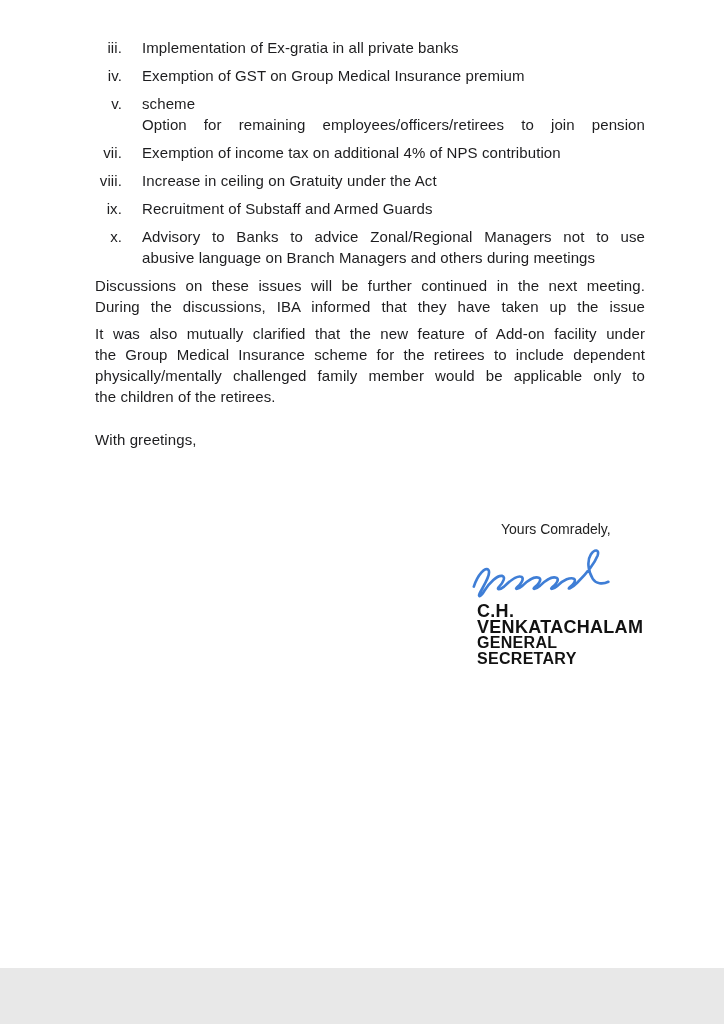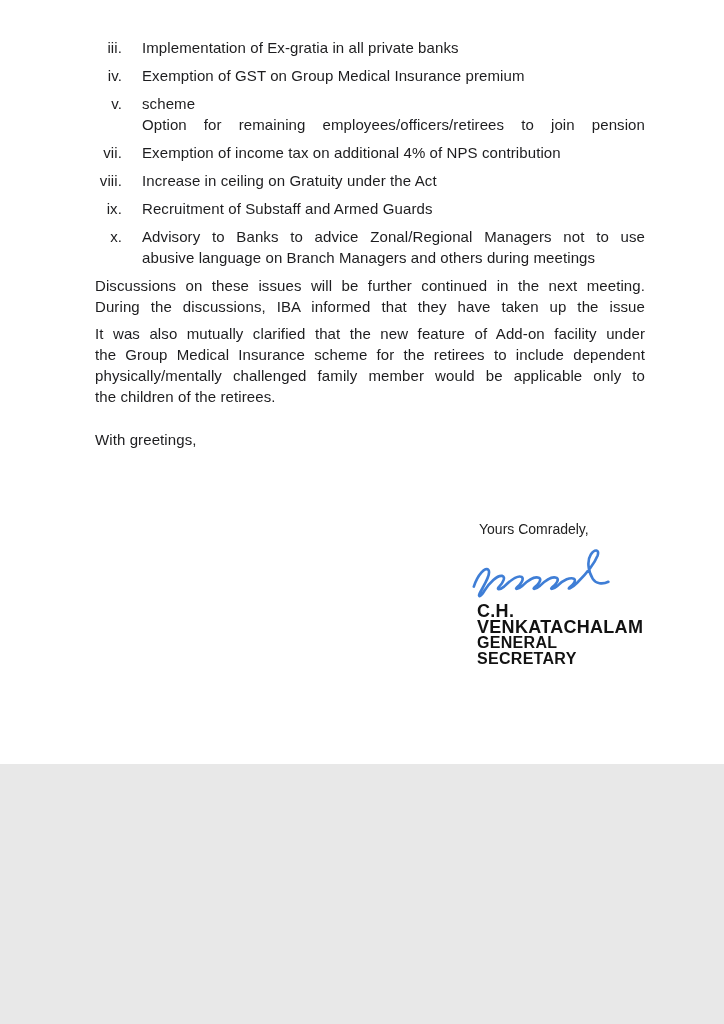--- a/index.html
+++ b/index.html
@@ -1,18 +1,18 @@
 <!DOCTYPE html>
 <html><head>
 <meta charset="utf-8">
 <style>
   html,body{margin:0;padding:0;background:#e8e8e8;}
   .page{
     position:relative;
-    width:724px;height:764px;
+    width:724px;height:968px;
     background:#ffffff;
     font-family:"Liberation Sans","DejaVu Sans",sans-serif;
     color:#1d1d1f;
     overflow:hidden;
     margin:0 auto;
   }
   .content{
     position:absolute;
     left:95px;top:37px;width:550px;
     font-size:15px;line-height:21px;
@@ -23,21 +23,21 @@
   .ltxt{margin-left:20px;width:503px;}
   .line{display:block;}
   .jl{text-align:justify;text-align-last:justify;}
   .para{margin:0 0 0 0;}
   .para + .para{margin-top:6px;}
   .greeting{margin-top:22px;}
   .sig-block{
     position:absolute;left:477px;top:520px;width:176px;
   }
   .salutation{
-    font-size:14px;line-height:19px;margin-left:2px;color:#222;
+    font-size:14px;line-height:19px;margin-left:24px;color:#222;
   }
   .signature-wrap{margin:4px 0 0 -10px;height:58px;}
   .sig-name{
     font-size:18px;line-height:16px;font-weight:bold;
     letter-spacing:0.3px;color:#121212;margin-top:2px;
   }
   .sig-title{
     font-size:16px;line-height:16px;font-weight:bold;
     letter-spacing:0.3px;color:#121212;
   }

